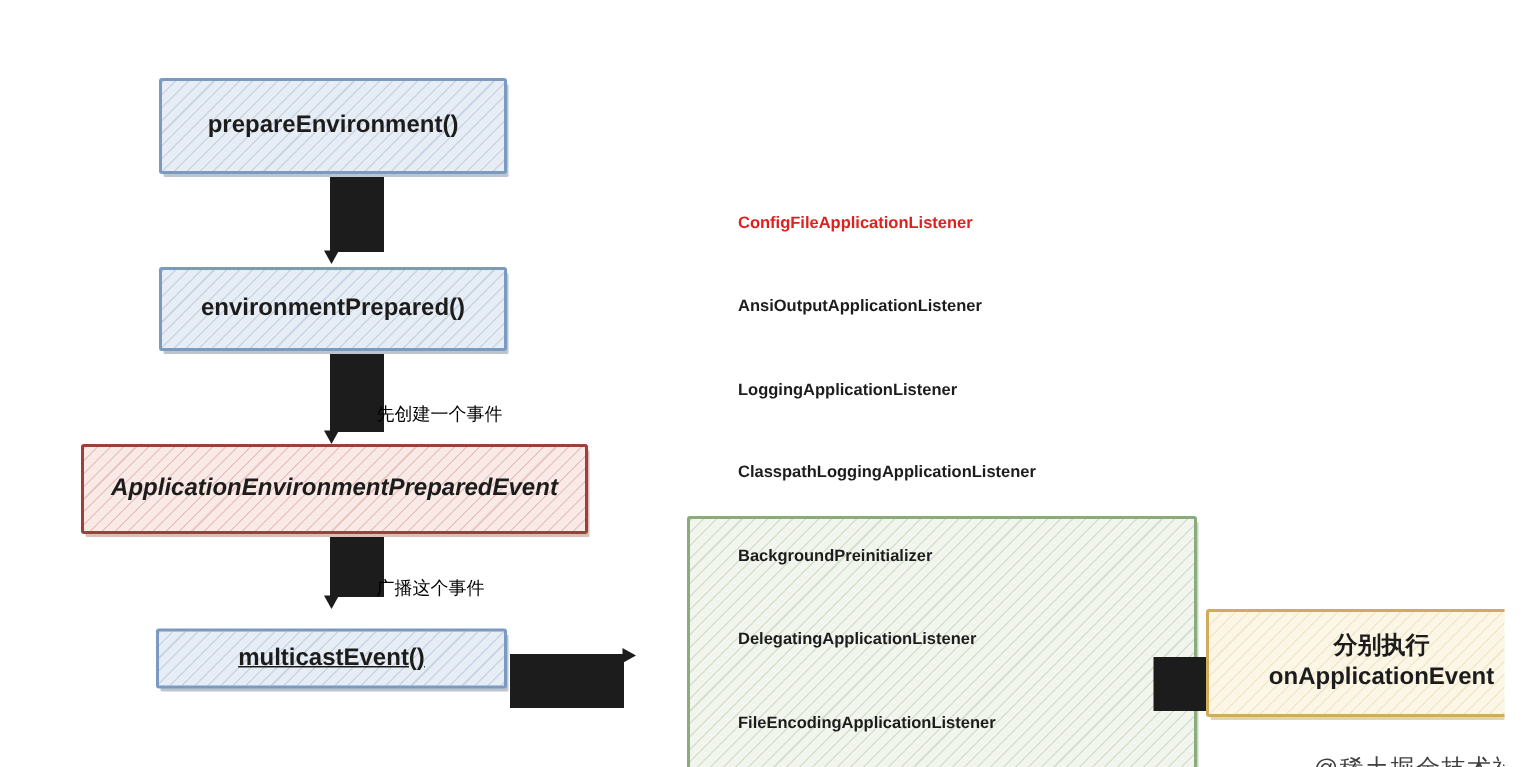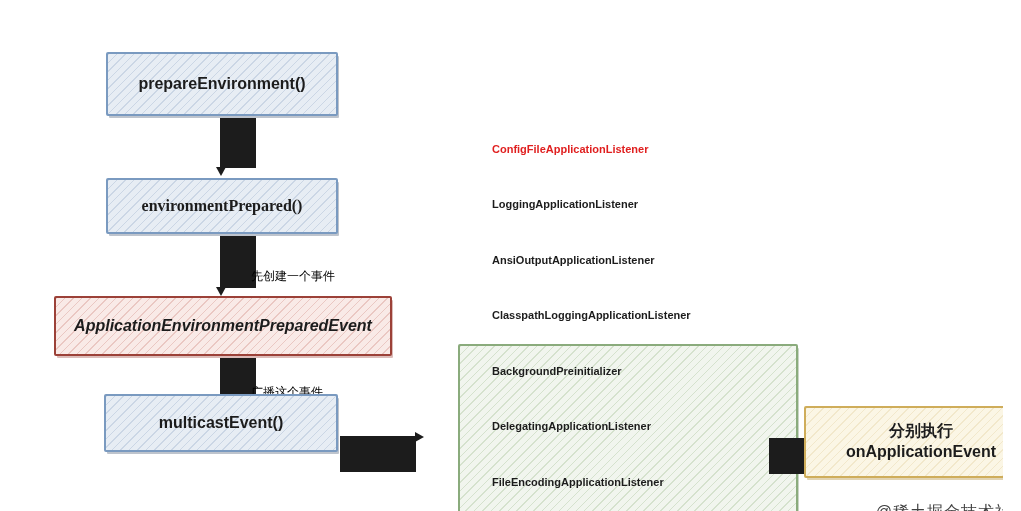--- a/index.html
+++ b/index.html
@@ -43,23 +43,23 @@
     box-shadow:2px 3px 0 -1px rgba(120,150,110,0.4);
   }
   .node-yellow {
     background:#fbf6e5;
     background-image:repeating-linear-gradient(135deg, rgba(215,190,125,0.25) 0 1px, transparent 1px 6px);
     border:2px solid #cfad5a;
     box-shadow:2px 3px 0 -1px rgba(190,160,85,0.45);
   }
 
   #node-prepare      { left:70px;  top:16px;  width:232px; height:64px; }
-  #node-prepared     { left:70px;  top:142px; width:232px; height:56px;font-family:Liberation Serif, serif; }
+  #node-prepared     { left:70px;  top:142px; width:232px; height:56px; }
   #node-event        { left:18px;  top:260px; width:338px; height:60px; }
-  #node-multicast    { left:68px;  top:358px; width:234px; height:58px; }
+  #node-multicast    { left:68px;  top:383px; width:234px; height:40px;text-decoration:underline; }
   #node-listeners    { left:390px; top:308px; width:340px; height:184px;
                        align-items:flex-start; justify-content:flex-end;
                        text-align:left; padding:14px 12px 16px 14px;
                        font-size:11px;margin-left:32px; }
   #node-execute      { left:768px; top:370px; width:234px; height:72px; }
 
   .listener-item { line-height:19.5px; white-space:nowrap; }
   .listener-item.highlight { color:#e01f1f; }
 
   .arrow-v { position:absolute; width:2px; background:#1c1c1c; }
@@ -119,22 +119,22 @@
   <div class="edge-label" id="label-broadcast">广播这个事件</div>
 
   <div class="node node-blue" id="node-multicast">
     <span>multicastEvent()</span>
   </div>
 
   <div class="arrow-h" id="arrow-h1"></div>
 
   <div class="node node-green" id="node-listeners">
     <div class="listener-item highlight">ConfigFileApplicationListener</div>
+    <div class="listener-item">AnsiOutputApplicationListener</div>
     <div class="listener-item">LoggingApplicationListener</div>
-    <div class="listener-item">AnsiOutputApplicationListener</div>
     <div class="listener-item">ClasspathLoggingApplicationListener</div>
     <div class="listener-item">BackgroundPreinitializer</div>
     <div class="listener-item">DelegatingApplicationListener</div>
     <div class="listener-item">FileEncodingApplicationListener</div>
   </div>
 
   <div class="arrow-h" id="arrow-h2"></div>
 
   <div class="node node-yellow" id="node-execute">
     <span>分别执行onApplicationEvent</span>

